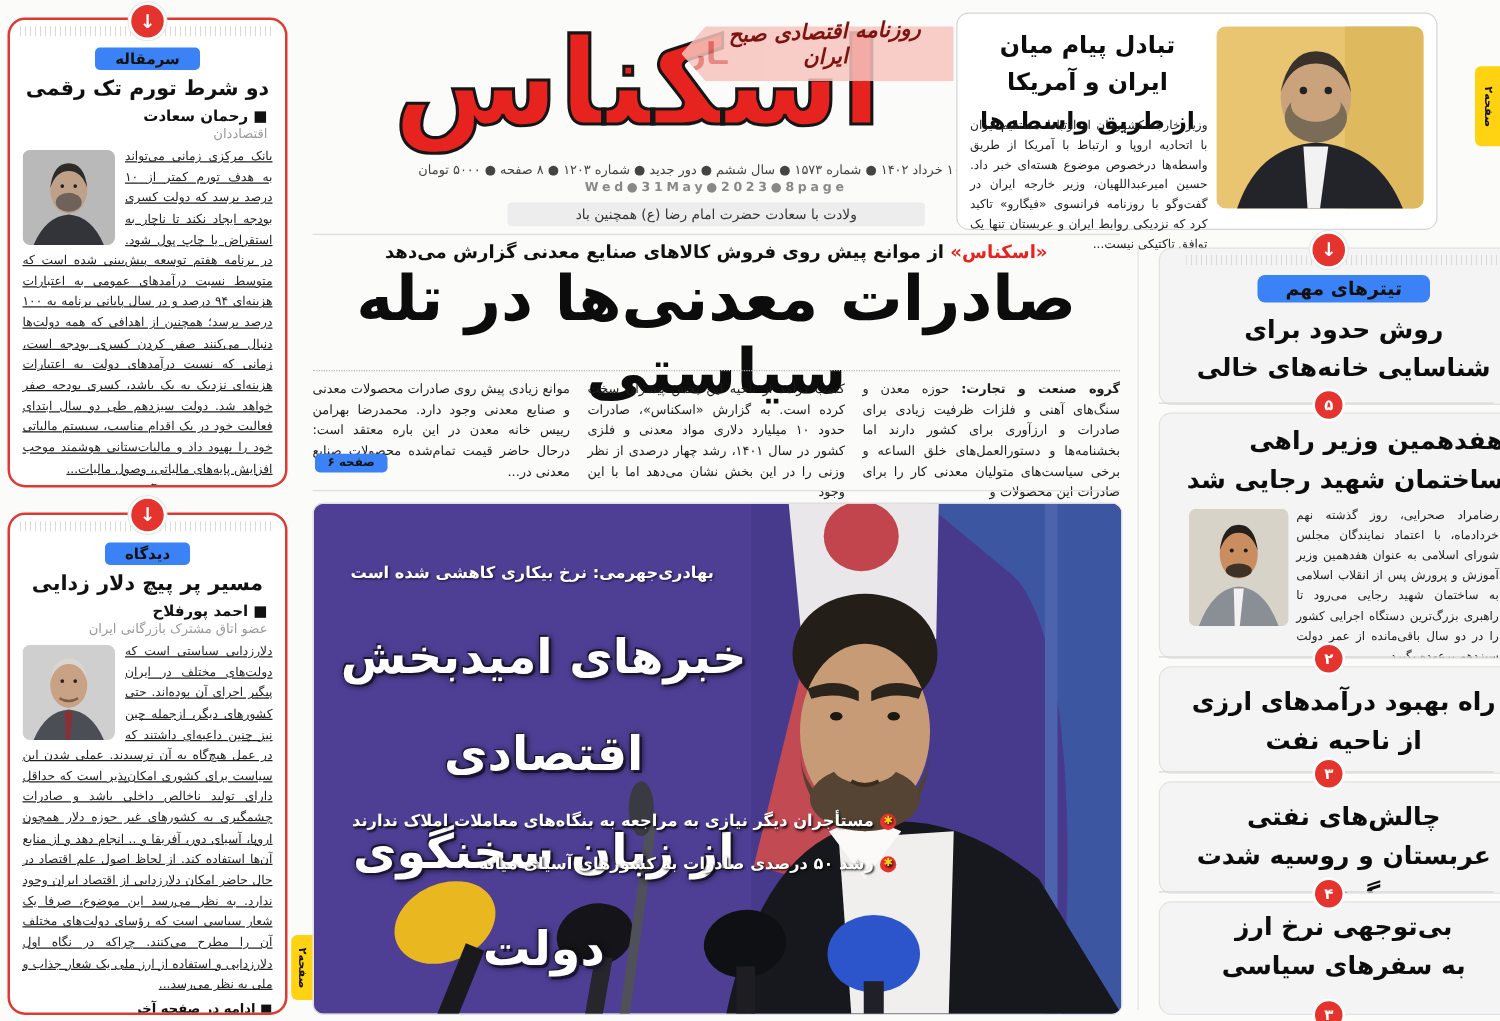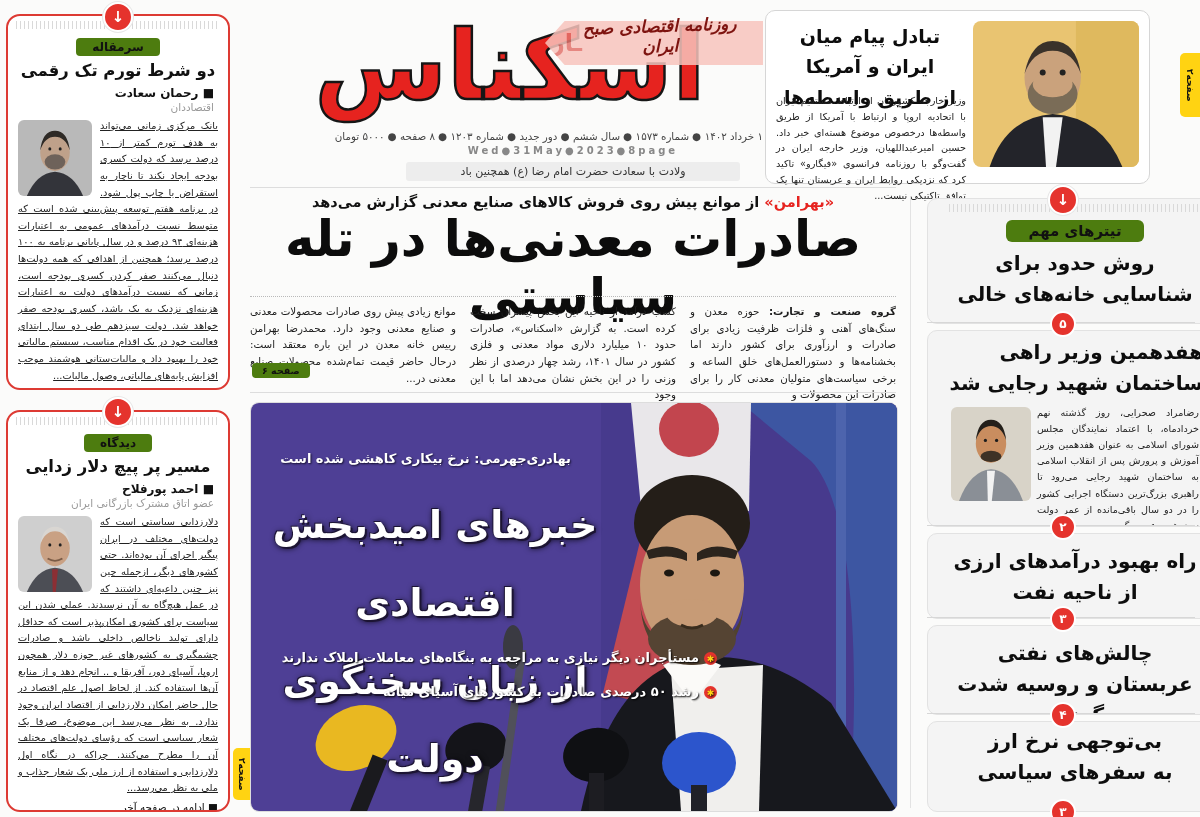--- a/index.html
+++ b/index.html
@@ -12,34 +12,34 @@
   .abs{position:absolute;}
   
   .hatch{height:8px;margin:5px 8px 0 8px;
     background:repeating-linear-gradient(90deg,#d9d9d9 0 1px,transparent 1px 4px);}
   .arrow-circle{width:26px;height:26px;border-radius:50%;background:#e5332d;color:#fff;
     display:flex;align-items:center;justify-content:center;font-size:15px;font-weight:bold;
     border:2px solid #fff;box-shadow:0 0 0 1px #e8e8e8;z-index:5;}
   .badge{width:22px;height:22px;border-radius:50%;background:#e5332d;color:#fff;
     display:flex;align-items:center;justify-content:center;font-size:12px;font-weight:bold;
     border:2px solid #fff;z-index:6;}
-  .ytag{background:#4d7c0f;color:#111;font-weight:bold;border-radius:4px;}
+  .ytag{background:#3b82f6;color:#111;font-weight:bold;border-radius:4px;}
   .vtab{background:#ffd312;color:#111;font-weight:bold;writing-mode:vertical-rl;
     text-align:center;font-size:9px;border-radius:5px 0 0 5px;z-index:4;
     display:flex;align-items:center;justify-content:center;}
   
   .sidebox{left:6px;width:220px;background:#fff;border:2px solid #dd3a33;border-radius:14px;
     overflow:hidden;}
   .sidebox .tag{display:block;width:fit-content;margin:9px auto 5px auto;padding:2px 16px;font-size:12px;}
   .sidebox h2{margin:3px 8px 6px 8px;text-align:center;font-size:16.5px;color:#111;}
   .author{margin:0 14px 0 8px;font-size:12px;font-weight:bold;color:#111;text-align:right;}
   .role{margin:1px 14px 5px 8px;font-size:10.5px;color:#999;text-align:right;}
   .sidebody{margin:0 10px;font-size:9.8px;line-height:1.7;text-align:justify;color:#222;text-decoration:underline;}
   .sidebody .pic{float:left;width:74px;height:76px;border-radius:6px;margin:2px 0 4px 0;margin-right:8px;overflow:hidden;}
-  .more{margin:4px 10px;font-size:10.5px;font-weight:normal;color:#111;text-align:right;}
+  .more{margin:4px 10px;font-size:10.5px;font-weight:bold;color:#111;text-align:right;}
   
   .logo{left:250px;top:4px;width:520px;height:124px;display:flex;align-items:center;justify-content:center;
     font-size:96px;font-weight:bold;color:#e6231f;
     -webkit-text-stroke:2.5px #161616;letter-spacing:-2px;}
   .watermark{left:545px;top:8px;width:212px;height:44px;background:#f7c3bd;opacity:.85;
     clip-path:polygon(0 50%,9% 0,100% 0,100% 100%,9% 100%);
     display:flex;align-items:center;justify-content:flex-end;padding-left:6px;
     color:#e2736c;font-size:24px;font-weight:bold;z-index:1;margin-top:13px;}
   .tagline{left:565px;top:16px;width:190px;text-align:center;font-size:17px;font-style:italic;
     font-weight:bold;color:#7e1410;transform:rotate(-2deg);z-index:2;}
@@ -114,21 +114,21 @@
         <circle cx="54" cy="31" r="1.8" fill="#222"></circle>
       <path d="M10,88 Q20,58 48,56 Q78,58 90,88 Z" fill="#23242a"></path>
       <path d="M42,58 L54,58 L50,88 L44,88 Z" fill="#f2f2f2"></path>
     </svg>
   </div>
 </div>
 <div class="abs vtab" style="left:1180px;top:53px;width:20px;height:64px;">صفحه۲</div>
 
 <div class="abs hline" style="left:250px;top:187px;width:646px;"></div>
 <div class="abs kicker">
-  <span class="brand">«بهرامن»</span><span> از موانع پیش روی فروش کالاهای صنایع معدنی گزارش می‌دهد</span>
+  <span class="brand">«اسکناس»</span><span> از موانع پیش روی فروش کالاهای صنایع معدنی گزارش می‌دهد</span>
 </div>
 <div class="abs headline">صادرات معدنی‌ها در تله سیاستی</div>
 <div class="abs dotline"></div>
 <div class="abs leadcols">
   <div class="col"><b>گروه صنعت و تجارت:</b><span> حوزه معدن و سنگ‌های آهنی و فلزات ظرفیت زیادی برای صادرات و ارزآوری برای کشور دارند اما بخشنامه‌ها و دستورالعمل‌های خلق الساعه و برخی سیاست‌های متولیان معدنی کار را برای صادرات این محصولات و</span></div>
   <div class="col">کسب درآمد از ناحیه این بخش پیشران سخت کرده است. به گزارش «اسکناس»، صادرات حدود ۱۰ میلیارد دلاری مواد معدنی و فلزی کشور در سال ۱۴۰۱، رشد چهار درصدی از نظر وزنی را در این بخش نشان می‌دهد اما با این وجود</div>
   <div class="col">موانع زیادی پیش روی صادرات محصولات معدنی و صنایع معدنی وجود دارد. محمدرضا بهرامن رییس خانه معدن در این باره معتقد است: درحال حاضر قیمت تمام‌شده محصولات صنایع معدنی در...</div>
 </div>
 <div class="abs ytag p6tag">صفحه ۶</div>
 <div class="abs hline" style="left:250px;top:392px;width:646px;"></div>

